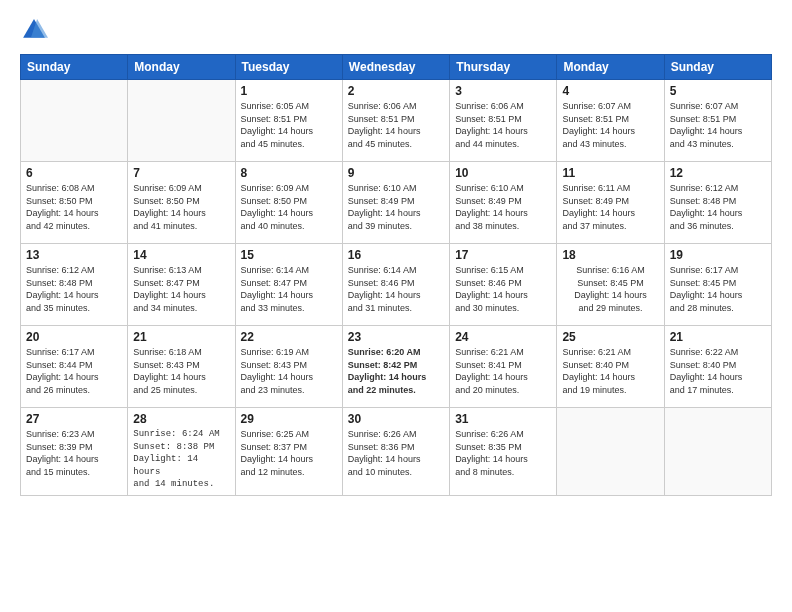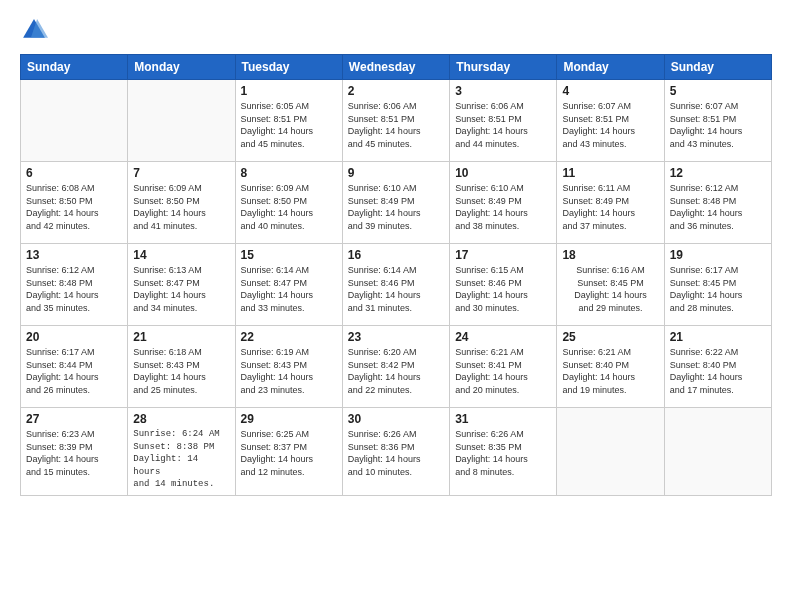--- a/index.html
+++ b/index.html
@@ -275,21 +275,21 @@
           </td>
           <td>
             <span class="day-number">22</span>
             <div class="day-info" style="white-space: pre-line;">Sunrise: 6:19 AM
 Sunset: 8:43 PM
 Daylight: 14 hours
 and 23 minutes.</div>
           </td>
           <td>
             <span class="day-number">23</span>
-            <div class="day-info" style="white-space: pre-line;">Sunrise: 6:20 AM
+            <div class="day-info" style="white-space: pre-line; font-weight: bold;">Sunrise: 6:20 AM
 Sunset: 8:42 PM
 Daylight: 14 hours
 and 22 minutes.</div>
           </td>
           <td>
             <span class="day-number">24</span>
             <div class="day-info" style="white-space: pre-line;">Sunrise: 6:21 AM
 Sunset: 8:41 PM
 Daylight: 14 hours
 and 20 minutes.</div>

